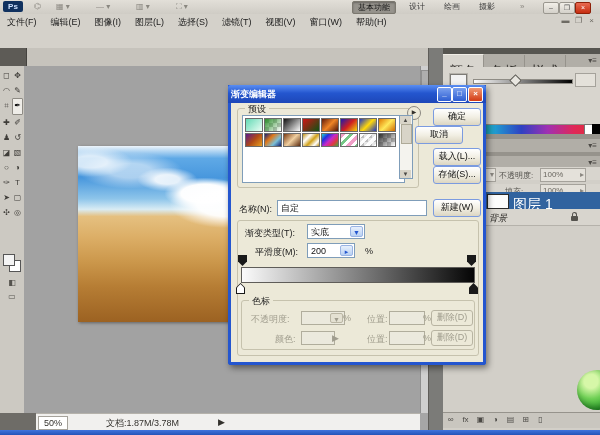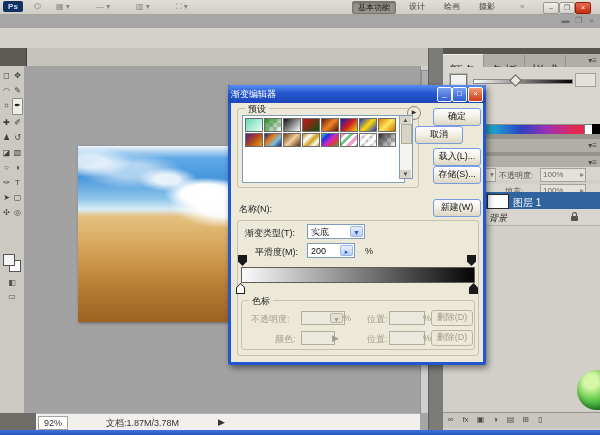--- a/index.html
+++ b/index.html
@@ -87,21 +87,21 @@
   #status-darkblock{left:0;top:413px;width:36px;height:17px;background:#6e6c67}
   #statusbar{left:36px;top:413px;width:384px;height:17px;background:#f1f0ee;border-top:1px solid #b5b2ab;color:#33312d}
   #zoom-box{left:2px;top:2px;width:28px;height:12px;background:#fff;border:1px solid #a5a29b;text-align:center;line-height:12px;position:absolute}
   #taskbar{left:0;top:430px;width:600px;height:5px;background:linear-gradient(#3f74dd,#2353b8)}
   #orb{left:577px;top:370px;width:40px;height:40px;border-radius:50%;z-index:60;
     background:radial-gradient(circle at 35% 28%,#d6f7a8 0 18%,#6fd055 45%,#2ba32b 75%,#14751c 100%);
     box-shadow:inset -2px -3px 6px rgba(0,0,0,.35)}
   
   #dialog{left:228px;top:85px;width:252px;height:277px;background:#ece9d8;border:3px solid #2456cf;border-top:none;border-radius:0 0 3px 3px;z-index:50;box-shadow:2px 3px 6px rgba(0,0,0,.45)}
   #dlg-title{left:-3px;top:0;width:252px;height:18px;padding:0 3px;border-radius:3px 3px 0 0;
-    background:linear-gradient(#5a8ef2,#2456cf 45%,#1d47b8);color:#fff;font-weight:normal;font-size:9px;line-height:18px}
+    background:linear-gradient(#5a8ef2,#2456cf 45%,#1d47b8);color:#fff;font-weight:bold;font-size:9px;line-height:18px}
   .dlg-btn{top:2px;width:13px;height:13px;border:1px solid #fff;border-radius:2px;text-align:center;line-height:11px;font-size:8px;color:#fff;background:linear-gradient(#7aa0ee,#2e5ed2)}
   .dlg-btn.close{background:linear-gradient(#f09a74,#d23a14)}
   .groupbox{position:absolute;border:1px solid #c6c2ad;border-radius:3px}
   .grouplabel{position:absolute;background:#ece9d8;padding:0 3px;font-size:9px;color:#1c1c1c}
   #preset-list{left:11px;top:30px;width:157px;height:62px;background:#fff;border:1px solid #7f9db9;display:grid;grid-template-columns:repeat(8,18px);grid-auto-rows:14px;gap:1px;padding:2px;position:absolute;align-content:start}
   .preset-sw{border:1px solid #6b6b6b}
   #preset-scroll{left:168px;top:30px;width:12px;height:62px;background:#f4f3ee;border:1px solid #7f9db9;position:absolute}
   #preset-thumb{position:absolute;left:1px;top:8px;width:9px;height:18px;background:#d8d4c8;border:1px solid #aeaa98}
   .scroll-arrow{position:absolute;left:0;width:11px;height:8px;background:#d8d4c8;text-align:center;font-size:6px;line-height:8px;color:#4b4945}
   .xp-btn{position:absolute;height:16px;background:linear-gradient(#ffffff,#f2efe4 50%,#dcd6c2);border:1px solid #7b9be0;border-radius:3px;text-align:center;line-height:15px;font-size:9px;color:#111}
@@ -137,20 +137,21 @@
         <span class="abs ws-btn" style="left: 474px;">摄影</span>
       </div>
     <span class="abs tb-ic" style="left:520px">»</span>
     <div id="winbtns">
         <span class="abs winbtn" style="left: 543px;">–</span>
         <span class="abs winbtn" style="left: 559px;">❐</span>
         <span class="abs winbtn close" style="left: 575px;">×</span>
       </div>
   </div>
 
+  <div class="abs" id="menubar"><span class="menu-item">文件(F)</span><span class="menu-item">编辑(E)</span><span class="menu-item">图像(I)</span><span class="menu-item">图层(L)</span><span class="menu-item">选择(S)</span><span class="menu-item">滤镜(T)</span><span class="menu-item">视图(V)</span><span class="menu-item">窗口(W)</span><span class="menu-item">帮助(H)</span></div>
   <div id="docbtns">
       <span class="abs doc-ic" style="left: 560px;">▬</span>
       <span class="abs doc-ic" style="left: 573px;">❐</span>
       <span class="abs doc-ic" style="left: 586px;">×</span>
     </div>
 
   <div class="abs" id="optionsbar">
     <div class="abs" id="toolbox-btn">
       <span>✒</span>
       <span style="color:#8a8780;font-size:7px">▾</span>
@@ -251,33 +252,33 @@
       <span class="lock-ic" style="left:20px">✥</span>
       <span class="lockshape" style="left:34px;top:5px"></span>
       <span class="abs" style="left:62px;top:2px">填充:</span>
       <div class="mini-combo" style="left:97px;top:0;width:40px">
         <span>100%</span><span class="dd">▸</span>
       </div>
     </div>
     <div class="abs lay-row" id="layer1-row" style="top:144px;height:17px">
       <span class="abs" style="left:4px;top:4px;color:#d8e4f4">◉</span>
       <div id="layer1-thumb"></div>
-      <span class="abs" style="left:70px;top:4px;font-size:10px">图层 1</span>
+      <span class="abs" style="left:70px;top:4px;font-size:14px">图层 1</span>
     </div>
     <div class="abs lay-row" style="top:161px;height:16px;border-bottom:1px solid #b5b2ab">
       <span class="abs" style="left:4px;top:3px;color:#4b4945">◉</span>
       <span class="abs" id="bg-row-label" style="left:46px;top:3px;font-size:9px">背景</span>
       <span class="lockshape" style="left:128px;top:7px"></span>
     </div>
     <div class="abs" id="layer-icons" style="top:364px"><span class="lbtn">∞</span><span class="lbtn">fx</span><span class="lbtn">▣</span><span class="lbtn">◑</span><span class="lbtn">▤</span><span class="lbtn">⊞</span><span class="lbtn">▯</span></div>
   </div>
 
   <div class="abs" id="status-darkblock"></div>
   <div class="abs" id="statusbar">
-    <div id="zoom-box">92%</div>
+    <div id="zoom-box">50%</div>
     <span class="abs" style="left:70px;top:3px">文档:1.87M/3.78M</span>
     <span class="abs" style="left:182px;top:3px;color:#33312d">▶</span>
   </div>
   <div class="abs" id="taskbar"></div>
   <div class="abs" id="orb"></div>
 
   <div class="abs" id="dialog">
     <div class="abs" id="dlg-title">
       <span>渐变编辑器</span>
       <span class="abs dlg-btn" style="right:34px">_</span>
@@ -311,20 +312,21 @@
       <span class="scroll-arrow" style="bottom:0">▼</span>
       <div id="preset-thumb"></div>
     </div>
 
     <div class="xp-btn" style="left:202px;top:23px;width:46px">确定</div>
     <div class="xp-btn" style="left:184px;top:41px;width:46px">取消</div>
     <div class="xp-btn" style="left:202px;top:63px;width:46px">载入(L)...</div>
     <div class="xp-btn" style="left:202px;top:81px;width:46px">存储(S)...</div>
 
     <span class="dlg-label" style="left:8px;top:118px">名称(N):</span>
+    <div class="xp-input" style="left:46px;top:115px;width:142px;height:14px">自定</div>
     <div class="xp-btn" style="left:202px;top:114px;width:46px">新建(W)</div>
 
     <div class="groupbox" style="left:6px;top:135px;width:240px;height:134px"></div>
     <span class="dlg-label" style="left:14px;top:142px">渐变类型(T):</span>
     <div class="xp-input" style="left:76px;top:139px;width:50px;height:13px">
       <span>实底</span>
       <span class="xp-combo-arrow">▼</span>
     </div>
     <span class="dlg-label" style="left:24px;top:161px">平滑度(M):</span>
     <div class="xp-input" style="left:76px;top:158px;width:40px;height:13px">

